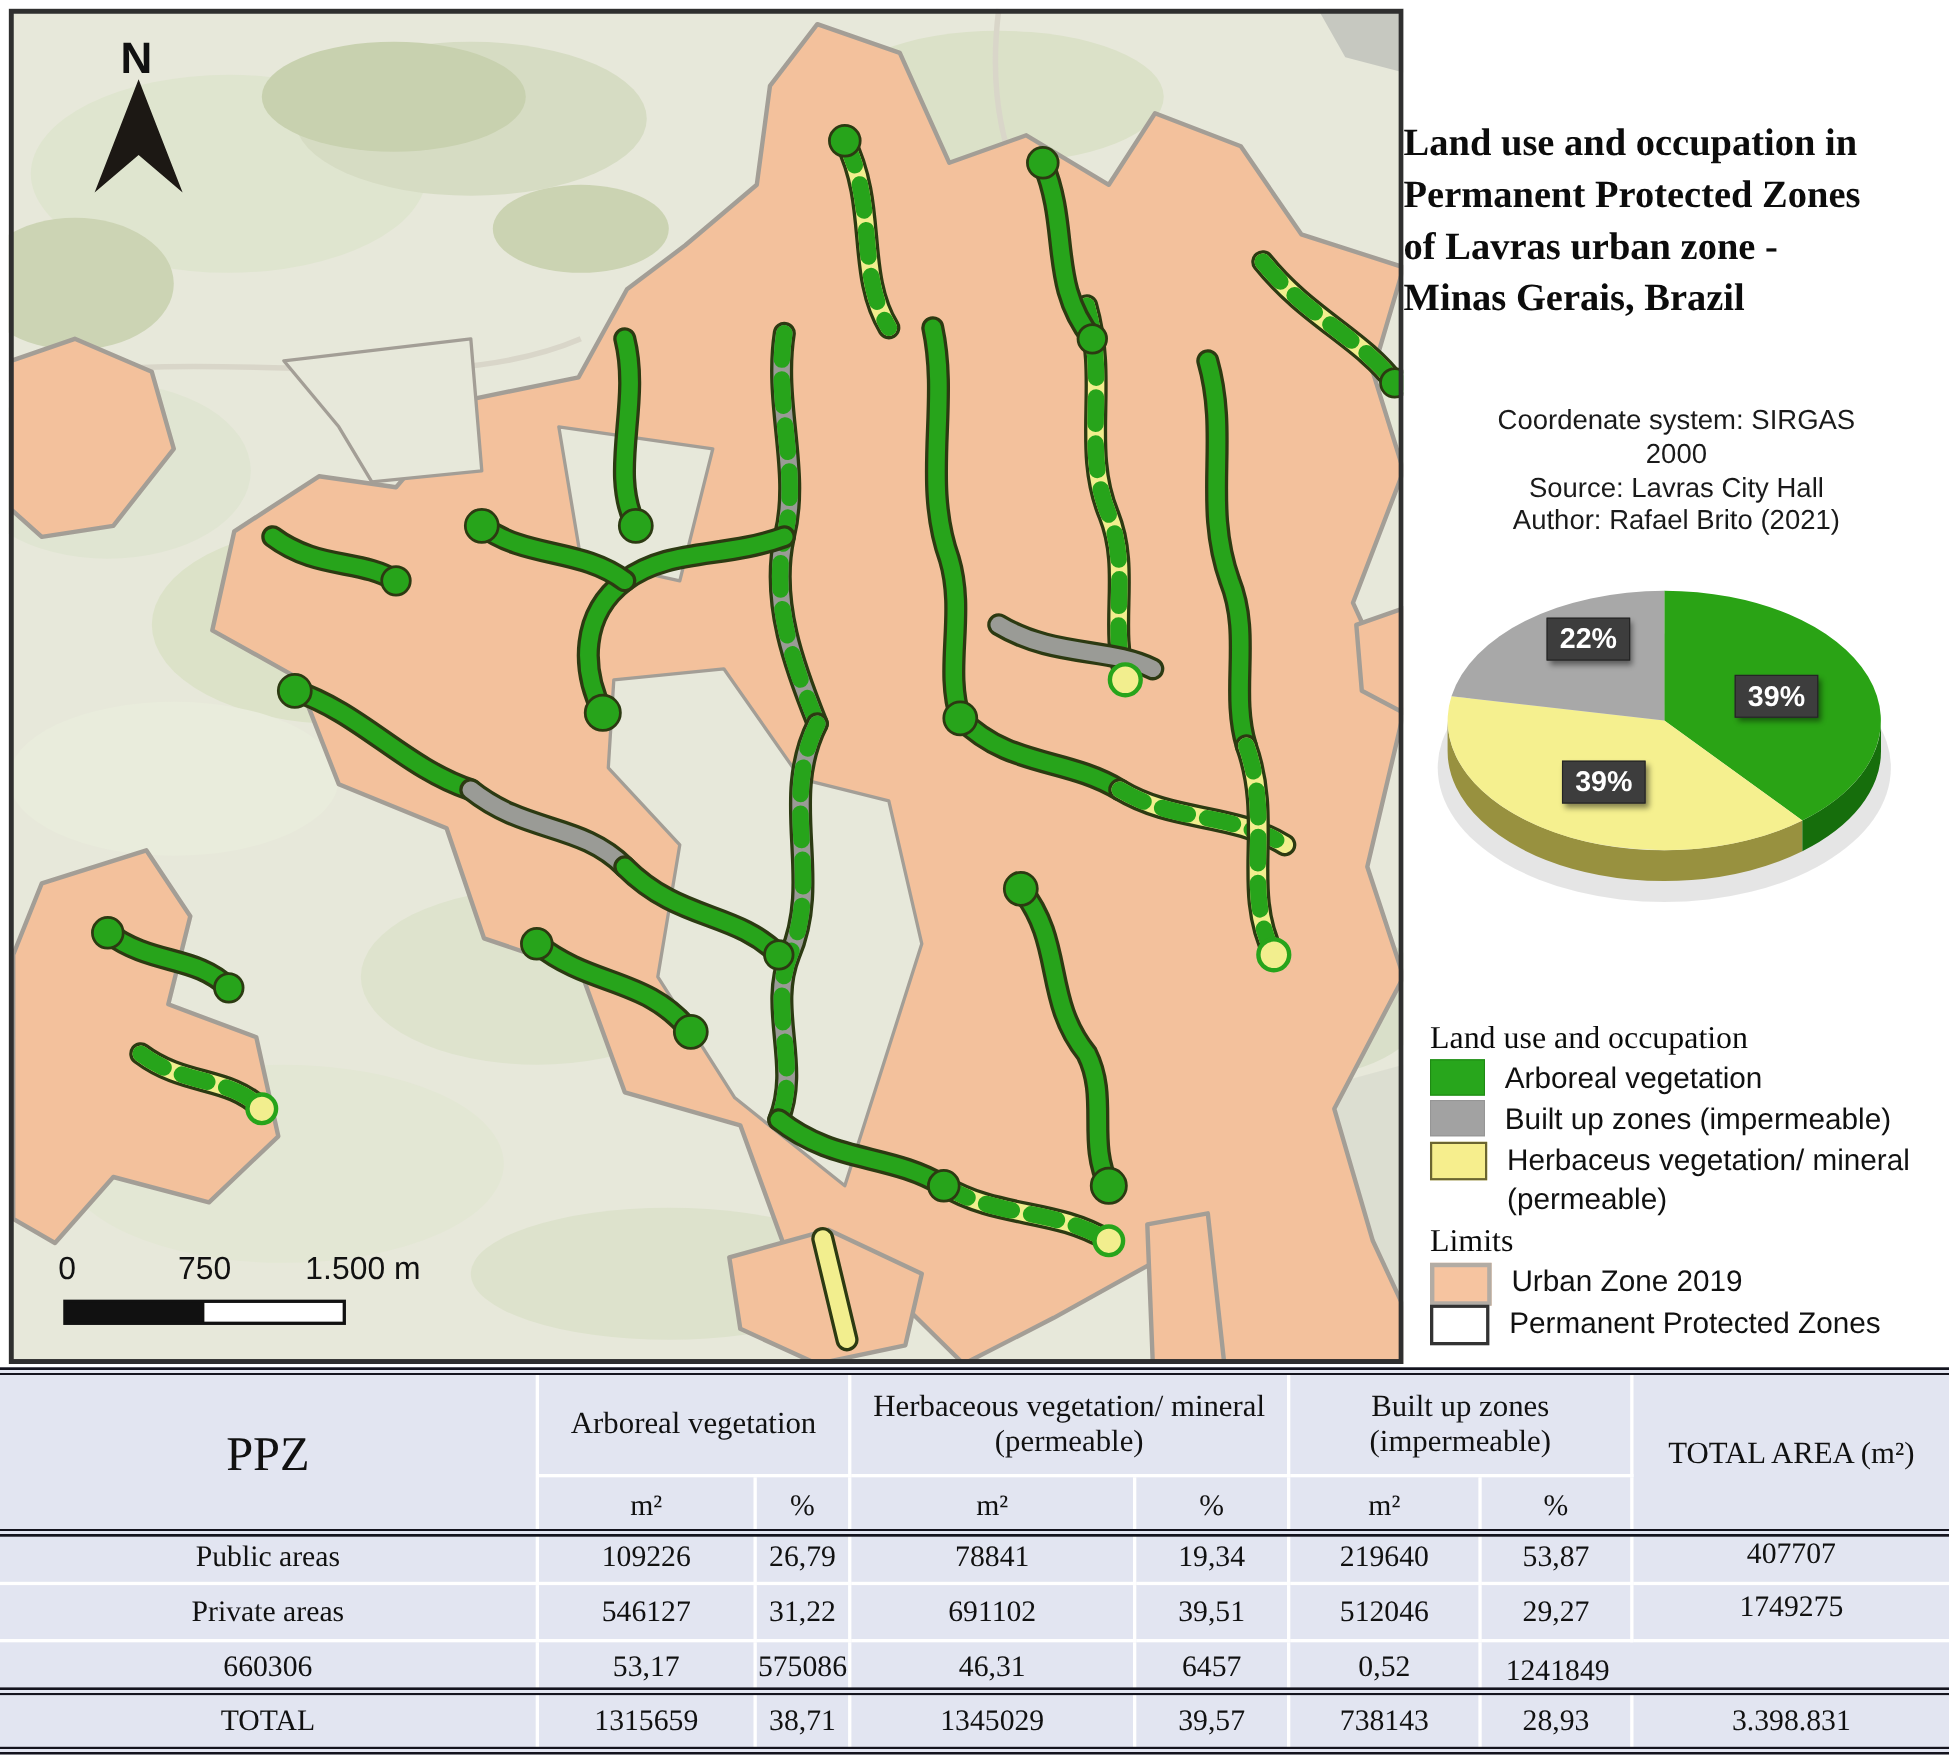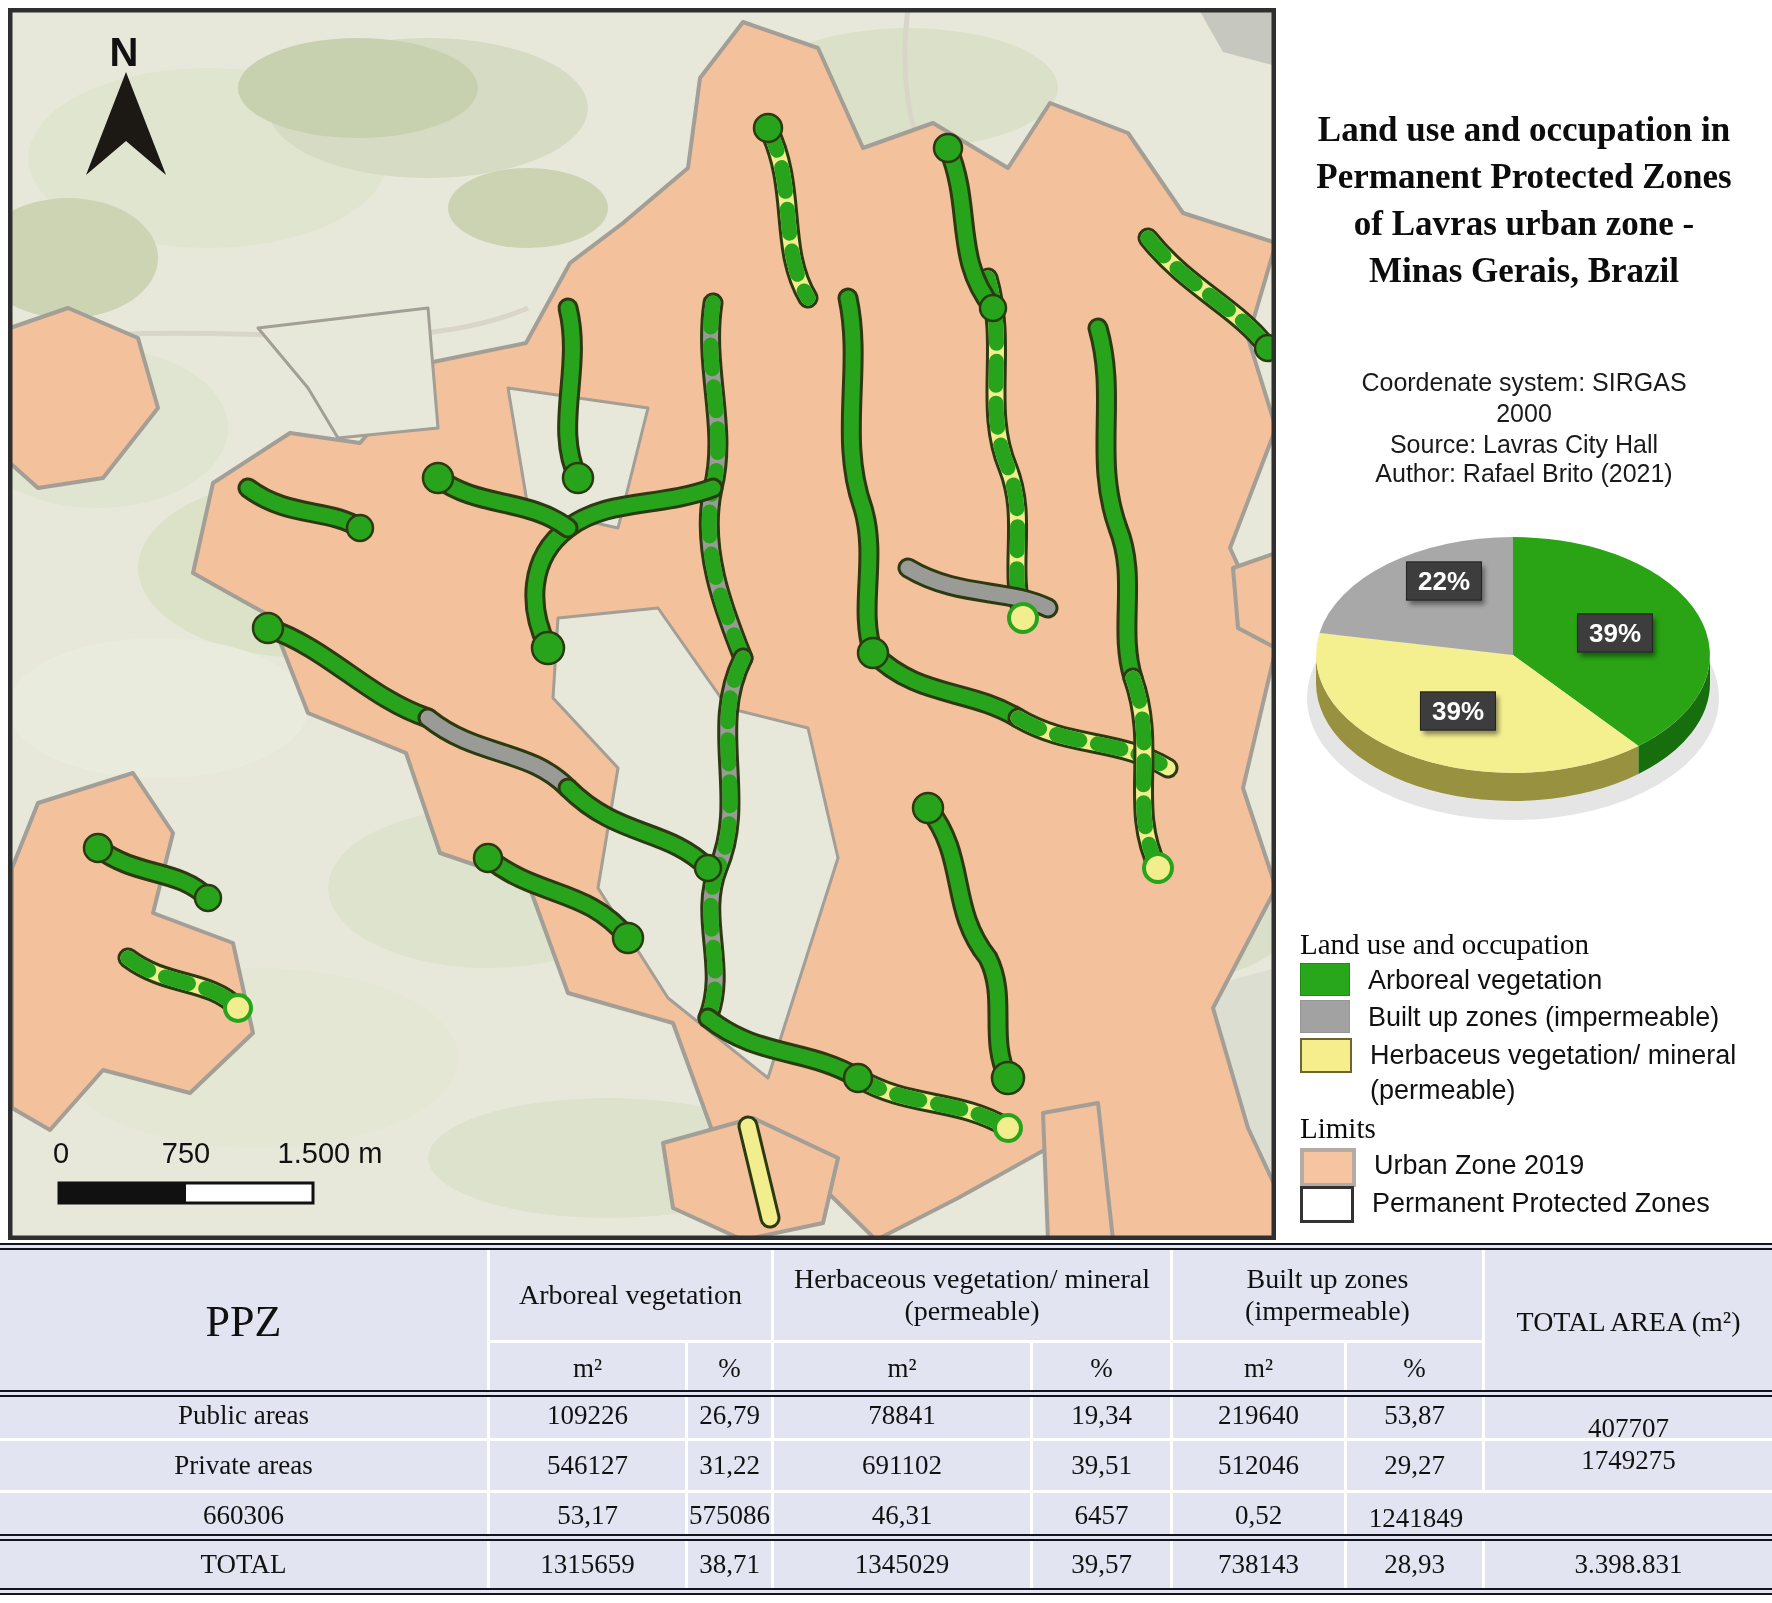--- a/index.html
+++ b/index.html
@@ -13,21 +13,21 @@
   .co {stroke:#2c3a12;stroke-width:21;fill:none;stroke-linecap:round;}
   .cg {stroke:#27a41b;stroke-width:15;fill:none;stroke-linecap:round;}
   .cy {stroke:#f2ee8e;stroke-width:15;fill:none;stroke-linecap:round;}
   .cr {stroke:#9a9b96;stroke-width:15;fill:none;stroke-linecap:round;}
   .cgd{stroke:#27a41b;stroke-width:15;fill:none;stroke-linecap:round;stroke-dasharray:24 18;}
   .tip{fill:#27a41b;stroke:#2c3a12;stroke-width:2.5;}
   .tipy{fill:#f2ee8e;stroke:#27a41b;stroke-width:4;}
 
   
   #panel{position:absolute;left:1276px;top:8px;width:496px;height:1232px;background:#ffffff;}
-  .title-line{position:absolute;left:0;width:496px;text-align:center;
+  .title-line{position:absolute;left:0;width:496px;text-align:left;
     font-family:"Liberation Serif",serif;font-weight:bold;font-size:35px;color:#0c0c0c;line-height:47px;}
   .info-line{position:absolute;left:0;width:496px;text-align:center;
     font-size:25px;color:#1a1a1a;line-height:29px;}
 
   
   #pie-box{position:absolute;left:1300px;top:520px;width:430px;height:310px;}
   .pie-badge{position:absolute;transform:translate(-50%,-50%);background:#3d3d3d;border:1px solid #242424;
     color:#ffffff;font-weight:bold;font-size:26px;padding:3px 11px;box-shadow:3px 4px 5px rgba(0,0,0,.45);}
 
   
@@ -304,21 +304,21 @@
     <div class="cell vsep" style="grid-row:2;grid-column:6">m²</div>
     <div class="cell vsep" style="grid-row:2;grid-column:7">%</div>
 
     <div class="cell vsep hsep" style="grid-row:3">Public areas</div>
     <div class="cell vsep hsep" style="grid-row:3">109226</div>
     <div class="cell vsep hsep" style="grid-row:3">26,79</div>
     <div class="cell vsep hsep" style="grid-row:3">78841</div>
     <div class="cell vsep hsep" style="grid-row:3">19,34</div>
     <div class="cell vsep hsep" style="grid-row:3">219640</div>
     <div class="cell vsep hsep" style="grid-row:3">53,87</div>
-    <div class="cell hsep" style="grid-row:3;align-items:flex-start;padding-top:20px">407707</div>
+    <div class="cell hsep" style="grid-row:3;align-items:flex-start;padding-top:4px">407707</div>
 
     <div class="cell vsep hsep" style="grid-row:4">Private areas</div>
     <div class="cell vsep hsep" style="grid-row:4">546127</div>
     <div class="cell vsep hsep" style="grid-row:4">31,22</div>
     <div class="cell vsep hsep" style="grid-row:4">691102</div>
     <div class="cell vsep hsep" style="grid-row:4">39,51</div>
     <div class="cell vsep hsep" style="grid-row:4">512046</div>
     <div class="cell vsep hsep" style="grid-row:4">29,27</div>
     <div class="cell hsep" style="grid-row:4;align-items:flex-start;padding-top:4px">1749275</div>
 

